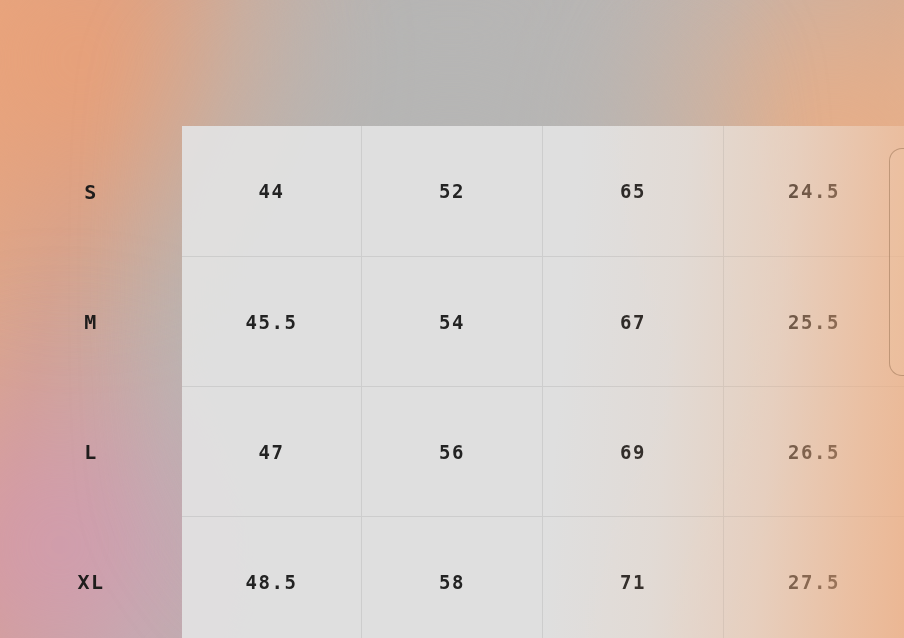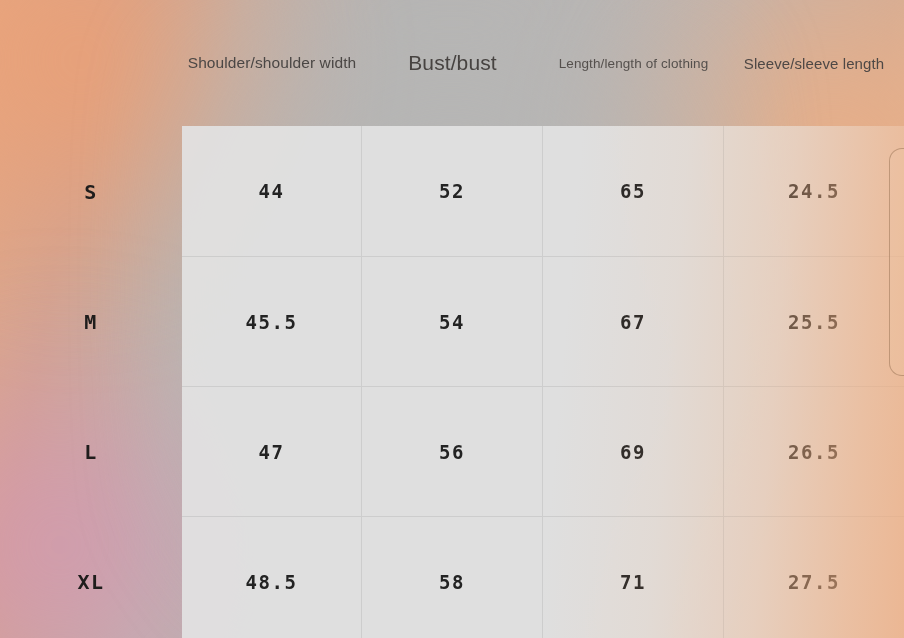--- a/index.html
+++ b/index.html
@@ -186,26 +186,20 @@
 
 <div id="root">
 
   <div class="bg-base"></div>
   <div class="bg-blob-a"></div>
   <div class="bg-blob-b"></div>
   <div class="bg-blob-c"></div>
   <div class="bg-blob-d"></div>
   <div class="bg-grey-wash"></div>
 
-  <div class="headers">
-    <div class="hdr c0">Shoulder/shoulder width</div>
-    <div class="hdr c1">Bust/bust</div>
-    <div class="hdr c2">Length/length of clothing</div>
-    <div class="hdr c3">Sleeve/sleeve length</div>
-  </div>
 
   <div class="sizes">
     <div class="size-label r0">S</div>
     <div class="size-label r1">M</div>
     <div class="size-label r2">L</div>
     <div class="size-label r3">XL</div>
   </div>
 
   <div class="table">
     <div class="cell">44</div>

